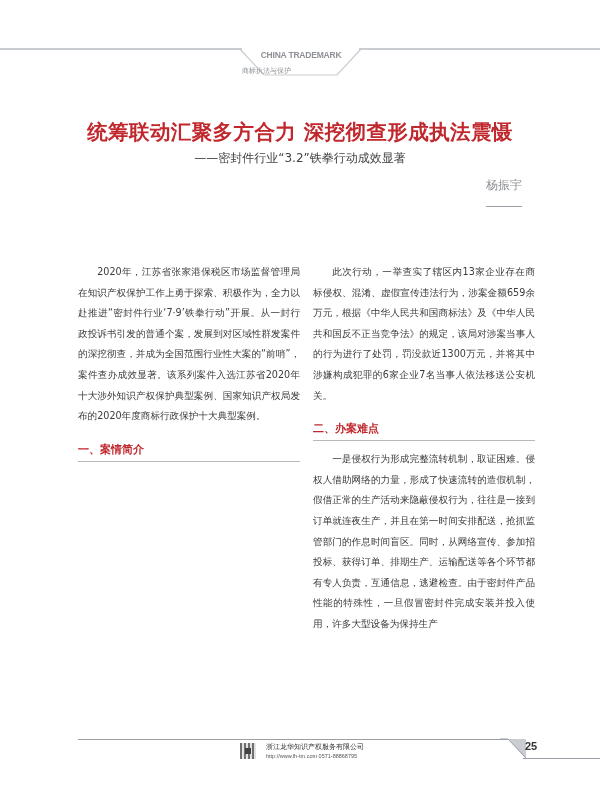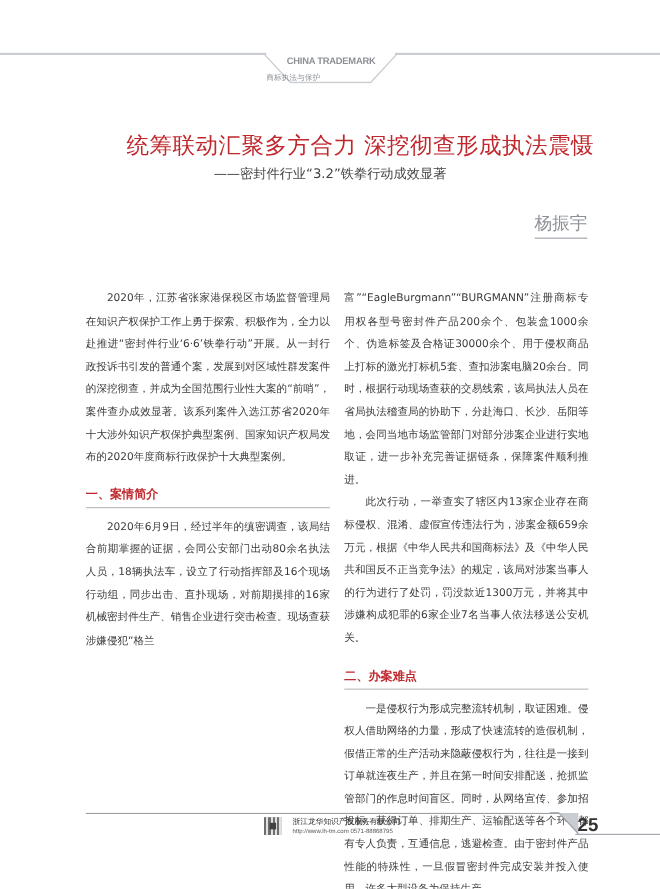--- a/index.html
+++ b/index.html
@@ -9,27 +9,27 @@
 
   
   .hdr-line-left { left: 0; top: 48px; width: 242px; height: 2px; background: #c9cdd1; }
   .hdr-line-right { left: 359px; top: 48px; width: 241px; height: 2px; background: #c9cdd1; }
   .hdr-slant { left: 240px; top: 48px; width: 121px; height: 28px; }
   .hdr-en { left: 242px; top: 50px; width: 118px; text-align: center;
             font-family: "Liberation Sans", sans-serif; font-size: 8.5px; color: #8d9196; letter-spacing: -0.2px; font-weight: bold; }
   .hdr-cn { left: 242px; top: 66px; width: 118px; font-size: 7px; color: #8d9196; }
 
   
-  .title { left: 60px; top: 118px; width: 480px; text-align: right;
-           font-family: "DejaVu Serif", "Liberation Serif", serif; font-weight: normal;
+  .title { left: 60px; top: 118px; width: 480px; text-align: center;
+           font-family: "DejaVu Serif", "Liberation Serif", serif; font-weight: bold;
            font-size: 20.5px; color: #c0282d; letter-spacing: 0.4px; white-space: nowrap; }
   .subtitle { left: 60px; top: 150px; width: 480px; text-align: center;
               font-size: 12px; color: #444; white-space: nowrap; }
-  .author { left: 486px; top: 177px; font-size: 16px; color: #8d9196;
-            padding-bottom: 2px; border-bottom: 1.5px solid #9aa0a6; margin-top: 16px; }
+  .author { left: 486px; top: 177px; font-size: 12px; color: #8d9196;
+            padding-bottom: 12px; border-bottom: 1.5px solid #9aa0a6; }
 
   
   .col { position: absolute; font-size: 9.6px; line-height: 20.6px; color: #3a3a3a;
          text-align: justify; }
   .col-left { left: 78px; top: 262px; width: 222px; }
   .col-right { left: 313px; top: 262px; width: 222px; }
   .para { margin: 0; text-indent: 2em; }
   .para.noindent { text-indent: 0; }
 
   .section-h { position: relative; font-size: 11px; font-weight: bold; color: #c0282d;
@@ -42,45 +42,43 @@
   .foot-tri { left: 500px; top: 733px; width: 26px; height: 26px; }
   .qr { left: 240px; top: 743px; width: 16px; height: 16px;
         background:
           repeating-linear-gradient(90deg, #555 0 2px, #ddd 2px 4px),
           #999; opacity: 0.85; }
   .qr-inner { position:absolute; left:5px; top:5px; width:6px; height:6px; background:#222; }
   .foot-company { left: 266px; top: 742px; font-size: 7px; color: #333; }
   .foot-url { left: 266px; top: 753px; font-size: 5.5px; color: #555;
               font-family: "Liberation Sans", sans-serif; }
   .page-no { left: 525px; top: 740px; font-family: "Liberation Sans", sans-serif;
-             font-size: 17px; font-weight: bold; color: #333; }
+             font-size: 11px; font-weight: bold; color: #333; }
 </style>
 </head>
 <body>
 
 <div class="abs hdr-line-left"></div>
 <div class="abs hdr-line-right"></div>
 <svg class="abs hdr-slant" viewBox="0 0 121 28">
   <polyline points="0,1 24,27 97,27 121,1" fill="none" stroke="#c9cdd1" stroke-width="1.2"></polyline>
 </svg>
 <div class="abs hdr-en">CHINA TRADEMARK</div>
 <div class="abs hdr-cn">商标执法与保护</div>
 
 <div class="abs title">统筹联动汇聚多方合力  深挖彻查形成执法震慑</div>
 <div class="abs subtitle">——密封件行业“3.2”铁拳行动成效显著</div>
 <div class="abs author">杨振宇</div>
 
 <div class="col col-left">
-  <p class="para">2020年，江苏省张家港保税区市场监督管理局在知识产权保护工作上勇于探索、积极作为，全力以赴推进“密封件行业‘6·6’铁拳行动”开展。从一封行政投诉书引发的普通个案，发展到对区域性群发案件的深挖彻查，并成为全国范围行业性大案的“前哨”，案件查办成效显著。该系列案件入选江苏省2020年十大涉外知识产权保护典型案例、国家知识产权局发布的2020年度商标行政保护十大典型案例。</p>
+  <p class="para">2020年，江苏省张家港保税区市场监督管理局在知识产权保护工作上勇于探索、积极作为，全力以赴推进“密封件行业‘7·9’铁拳行动”开展。从一封行政投诉书引发的普通个案，发展到对区域性群发案件的深挖彻查，并成为全国范围行业性大案的“前哨”，案件查办成效显著。该系列案件入选江苏省2020年十大涉外知识产权保护典型案例、国家知识产权局发布的2020年度商标行政保护十大典型案例。</p>
   <div class="section-h">一、案情简介</div>
-  <p class="para">2020年6月9日，经过半年的缜密调查，该局结合前期掌握的证据，会同公安部门出动80余名执法人员，18辆执法车，设立了行动指挥部及16个现场行动组，同步出击、直扑现场，对前期摸排的16家机械密封件生产、销售企业进行突击检查。现场查获涉嫌侵犯“格兰</p>
 </div>
 
 <div class="col col-right">
-  <p class="para noindent">富”“EagleBurgmann”“BURGMANN”注册商标专用权各型号密封件产品200余个、包装盒1000余个、伪造标签及合格证30000余个、用于侵权商品上打标的激光打标机5套、查扣涉案电脑20余台。同时，根据行动现场查获的交易线索，该局执法人员在省局执法稽查局的协助下，分赴海口、长沙、岳阳等地，会同当地市场监管部门对部分涉案企业进行实地取证，进一步补充完善证据链条，保障案件顺利推进。</p>
   <p class="para">此次行动，一举查实了辖区内13家企业存在商标侵权、混淆、虚假宣传违法行为，涉案金额659余万元，根据《中华人民共和国商标法》及《中华人民共和国反不正当竞争法》的规定，该局对涉案当事人的行为进行了处罚，罚没款近1300万元，并将其中涉嫌构成犯罪的6家企业7名当事人依法移送公安机关。</p>
   <div class="section-h">二、办案难点</div>
   <p class="para">一是侵权行为形成完整流转机制，取证困难。侵权人借助网络的力量，形成了快速流转的造假机制，假借正常的生产活动来隐蔽侵权行为，往往是一接到订单就连夜生产，并且在第一时间安排配送，抢抓监管部门的作息时间盲区。同时，从网络宣传、参加招投标、获得订单、排期生产、运输配送等各个环节都有专人负责，互通信息，逃避检查。由于密封件产品性能的特殊性，一旦假冒密封件完成安装并投入使用，许多大型设备为保持生产</p>
 </div>
 
 <div class="abs foot-line"></div>
 <svg class="abs foot-tri" viewBox="0 0 26 26">
   <polygon points="8,6 26,6 26,26" fill="#c9cdd1"></polygon>
   <polyline points="0,6 8,6 26,25" fill="none" stroke="#9aa0a6" stroke-width="1"></polyline>
 </svg>

